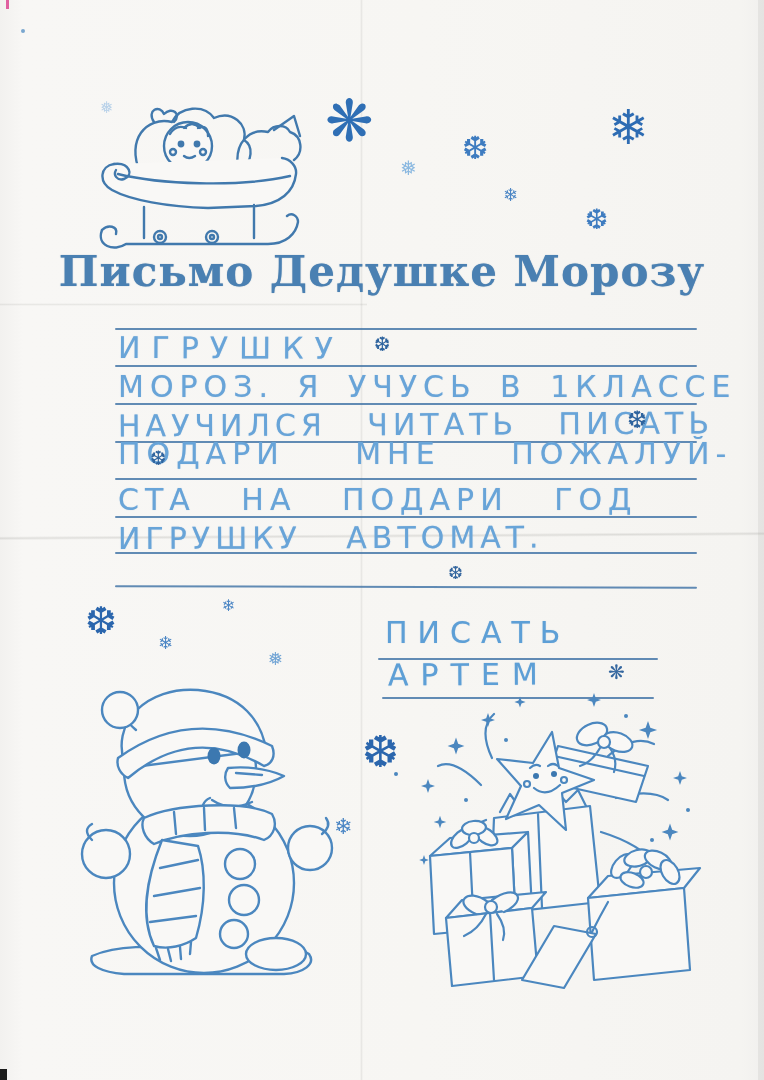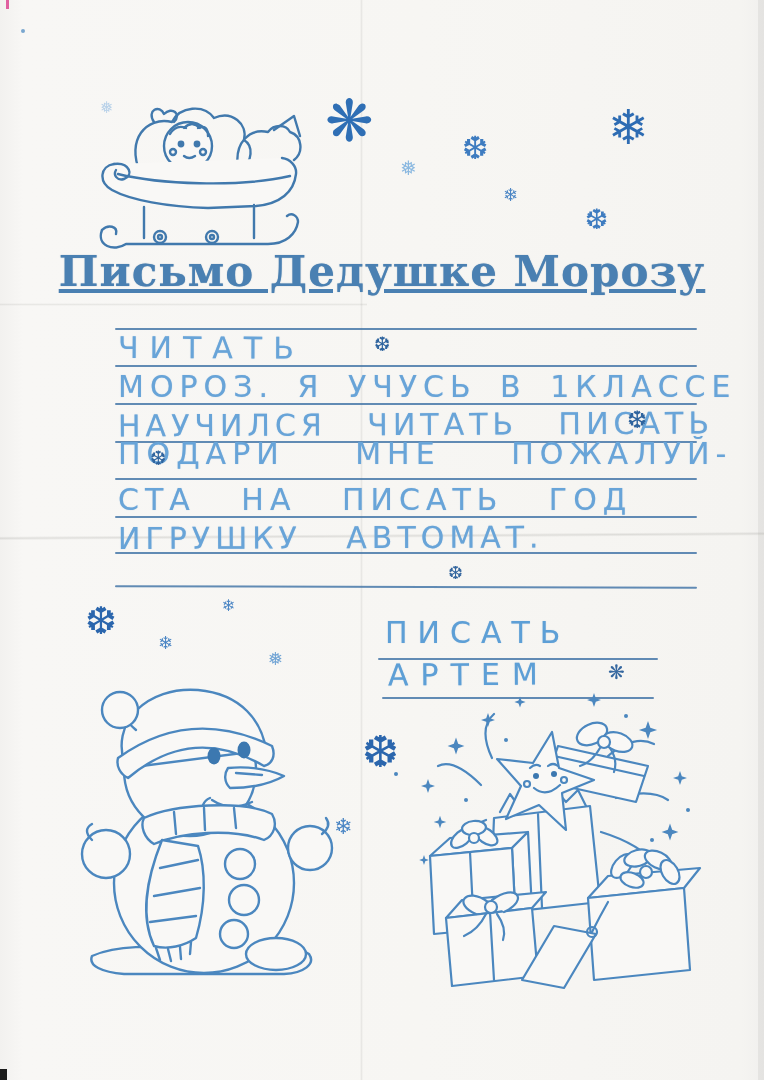--- a/index.html
+++ b/index.html
@@ -21,21 +21,20 @@
   .mark-black{position:absolute;left:0;top:1069px;width:7px;height:11px;background:#1b1b1b;}
   .mark-dot{position:absolute;left:21px;top:29px;width:4px;height:4px;border-radius:50%;background:#7aa7cf;}
 
   
   .title{
     position:absolute;top:247px;left:0;width:100%;text-align:center;
     font-family:"DejaVu Serif",serif;font-weight:bold;font-size:42px;
     color:#4a80b2;letter-spacing:1px;
     text-shadow:0 0 1px rgba(58,106,154,.6);
     white-space:nowrap;
-    text-decoration:underline;
   }
 
   
   .rule{position:absolute;left:115px;width:582px;height:2px;background:#3f73a6;opacity:.82;border-radius:1px;}
   .sig-rule{position:absolute;height:2px;background:#3f73a6;opacity:.82;border-radius:1px;}
 
   
   .hw{
     position:absolute;left:118px;width:578px;white-space:nowrap;line-height:36px;
     font-family:"DejaVu Sans",sans-serif;font-size:30px;font-weight:400;
@@ -115,26 +114,26 @@
   <div class="rule" style="top:328px"></div>
   <div class="rule" style="top:365px"></div>
   <div class="rule" style="top:403px"></div>
   <div class="rule" style="top:441px"></div>
   <div class="rule" style="top:478px"></div>
   <div class="rule" style="top:516px"></div>
   <div class="rule" style="top:552px"></div>
   <div class="rule" style="top:586px;transform:rotate(.15deg)"></div>
 
   <div class="hw hw-flex" style="top:331px;transform:rotate(.2deg)">
-    <span style="letter-spacing:11px">ЧИТАТЬ</span>
+    <span style="letter-spacing:11px">ИГРУШКУ</span>
   </div>
   <div class="hw" style="top:369px;letter-spacing:6px;word-spacing:8px">МОРОЗ. Я УЧУСЬ В 1КЛАССЕ</div>
   <div class="hw" style="top:407px;letter-spacing:5px;word-spacing:26px;transform:rotate(-.3deg)">НАУЧИЛСЯ ЧИТАТЬ ПИСАТЬ</div>
   <div class="hw" style="top:436px;letter-spacing:6px;word-spacing:55px">ПОДАРИ МНЕ ПОЖАЛУЙ-</div>
-  <div class="hw" style="top:482px;letter-spacing:6px;word-spacing:30px">СТА НА ПИСАТЬ ГОД</div>
+  <div class="hw" style="top:482px;letter-spacing:6px;word-spacing:30px">СТА НА ПОДАРИ ГОД</div>
   <div class="hw" style="top:520px;letter-spacing:5px;word-spacing:30px;transform:rotate(-.2deg)">ИГРУШКУ АВТОМАТ.</div>
 
   <span class="flake" style="left:374px;top:334px;font-size:20px;color:#2f649e">❆</span>
   <span class="flake" style="left:627px;top:408px;font-size:24px;color:#2f649e">❆</span>
   <span class="flake" style="left:150px;top:448px;font-size:20px;color:#2f649e">❆</span>
   <span class="flake" style="left:448px;top:564px;font-size:18px;color:#35679f">❆</span>
 
   <span class="flake" style="left:85px;top:602px;font-size:38px;color:#2b66ad">❆</span>
   <span class="flake" style="left:222px;top:598px;font-size:16px;color:#4a85c4">❄</span>
   <span class="flake" style="left:158px;top:634px;font-size:18px;color:#4a85c4">❄</span>

